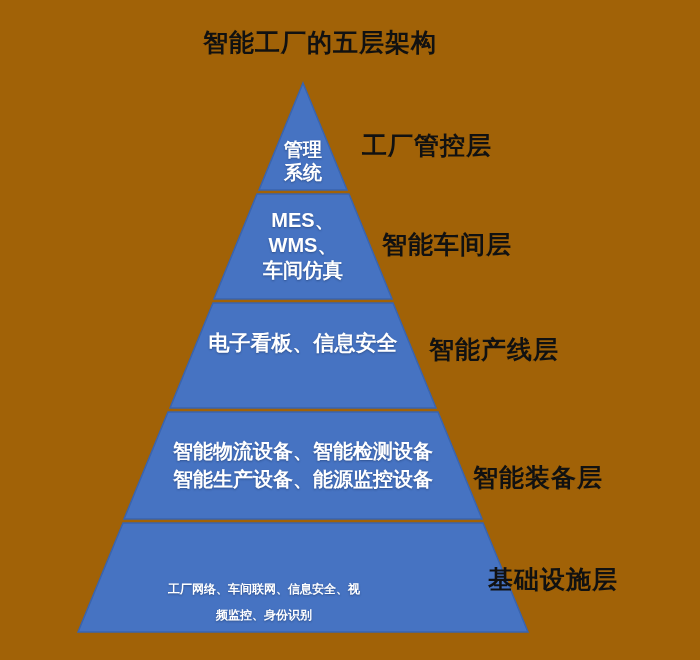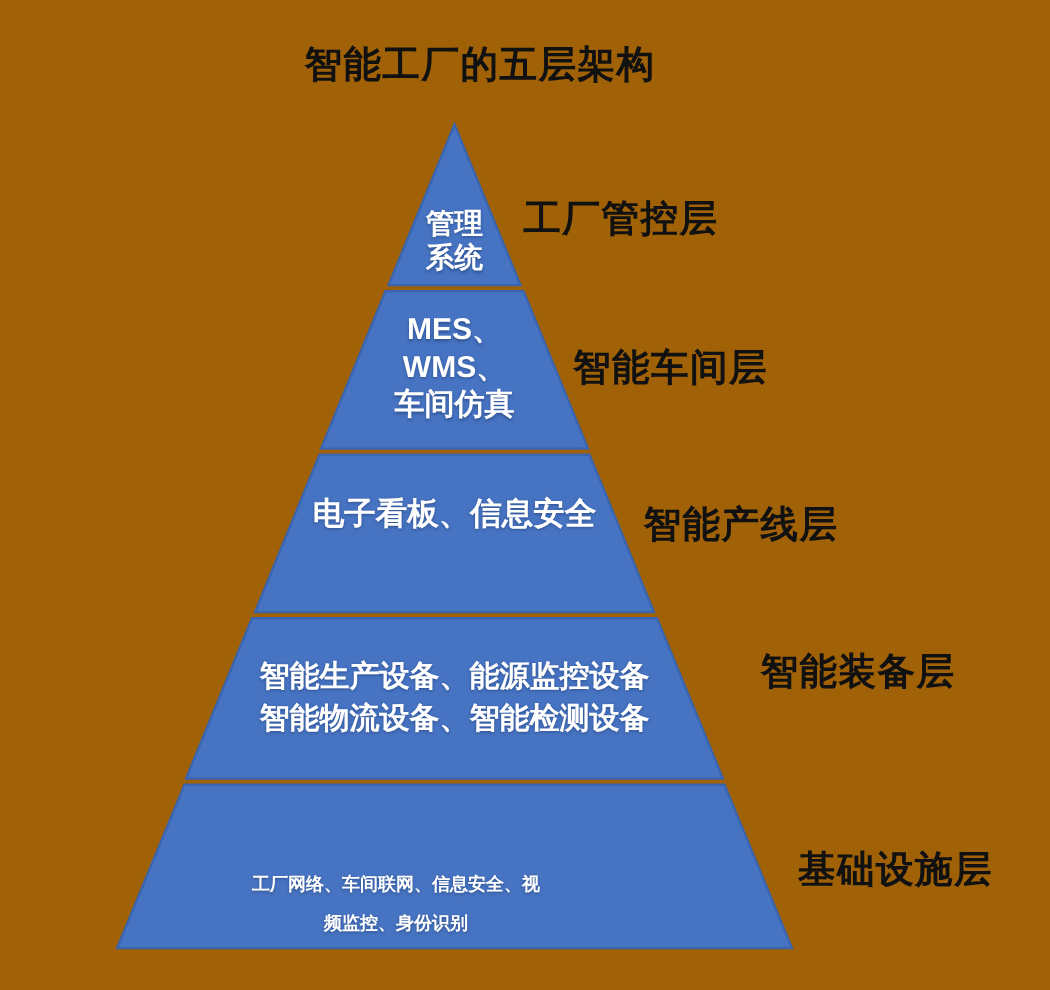--- a/index.html
+++ b/index.html
@@ -44,25 +44,25 @@
   .lc-4 { left: 158px; top: 437px; width: 290px; font-size: 20px; line-height: 28px; }
   .lc-5 { left: 114px; top: 576px; width: 300px; font-size: 12px; line-height: 26px; }
   .layer-label {
     position: absolute;
     font-size: 25px;
     font-weight: 700;
     color: #111111;
     letter-spacing: 1px;
     white-space: nowrap;
   }
-  .ll-1 { left: 349px; top: 129px; }
+  .ll-1 { left: 362px; top: 129px; }
   .ll-2 { left: 382px; top: 228px; }
   .ll-3 { left: 429px; top: 333px; }
-  .ll-4 { left: 473px; top: 431px; margin-left: 34px; }
-  .ll-5 { left: 532px; top: 563px; }
+  .ll-4 { left: 473px; top: 461px; }
+  .ll-5 { left: 488px; top: 563px; }
 </style>
 </head>
 <body>
 
 <div class="canvas">
 
   <div class="title">智能工厂的五层架构</div>
 
   <svg class="pyramid-svg" width="700" height="660" viewBox="0 0 700 660">
     <polygon points="303,83 347,190 259,190" stroke-width="1.5" fill="#4673c2" stroke="#3a64ae"></polygon>
@@ -81,22 +81,22 @@
     <span>MES、</span>
     <span>WMS、</span>
     <span>车间仿真</span>
   </div>
 
   <div class="layer-content lc-3">
     <span>电子看板、信息安全</span>
   </div>
 
   <div class="layer-content lc-4">
+    <span>智能物流设备、智能检测设备</span>
     <span>智能生产设备、能源监控设备</span>
-    <span>智能物流设备、智能检测设备</span>
   </div>
 
   <div class="layer-content lc-5">
     <span>工厂网络、车间联网、信息安全、视</span>
     <span>频监控、身份识别</span>
   </div>
 
   <div class="layer-label ll-1">工厂管控层</div>
   <div class="layer-label ll-2">智能车间层</div>
   <div class="layer-label ll-3">智能产线层</div>

